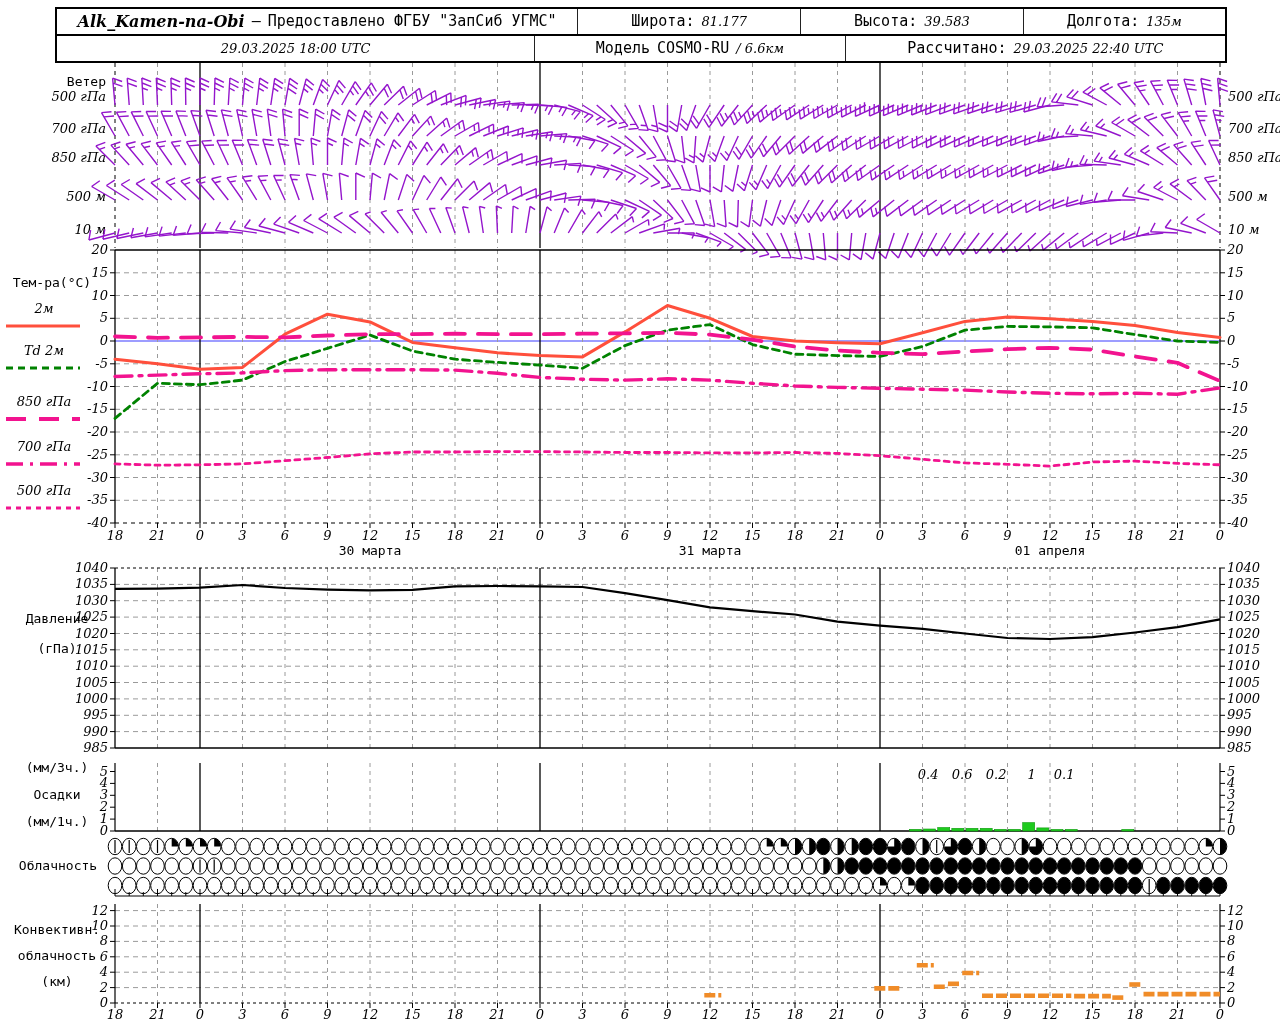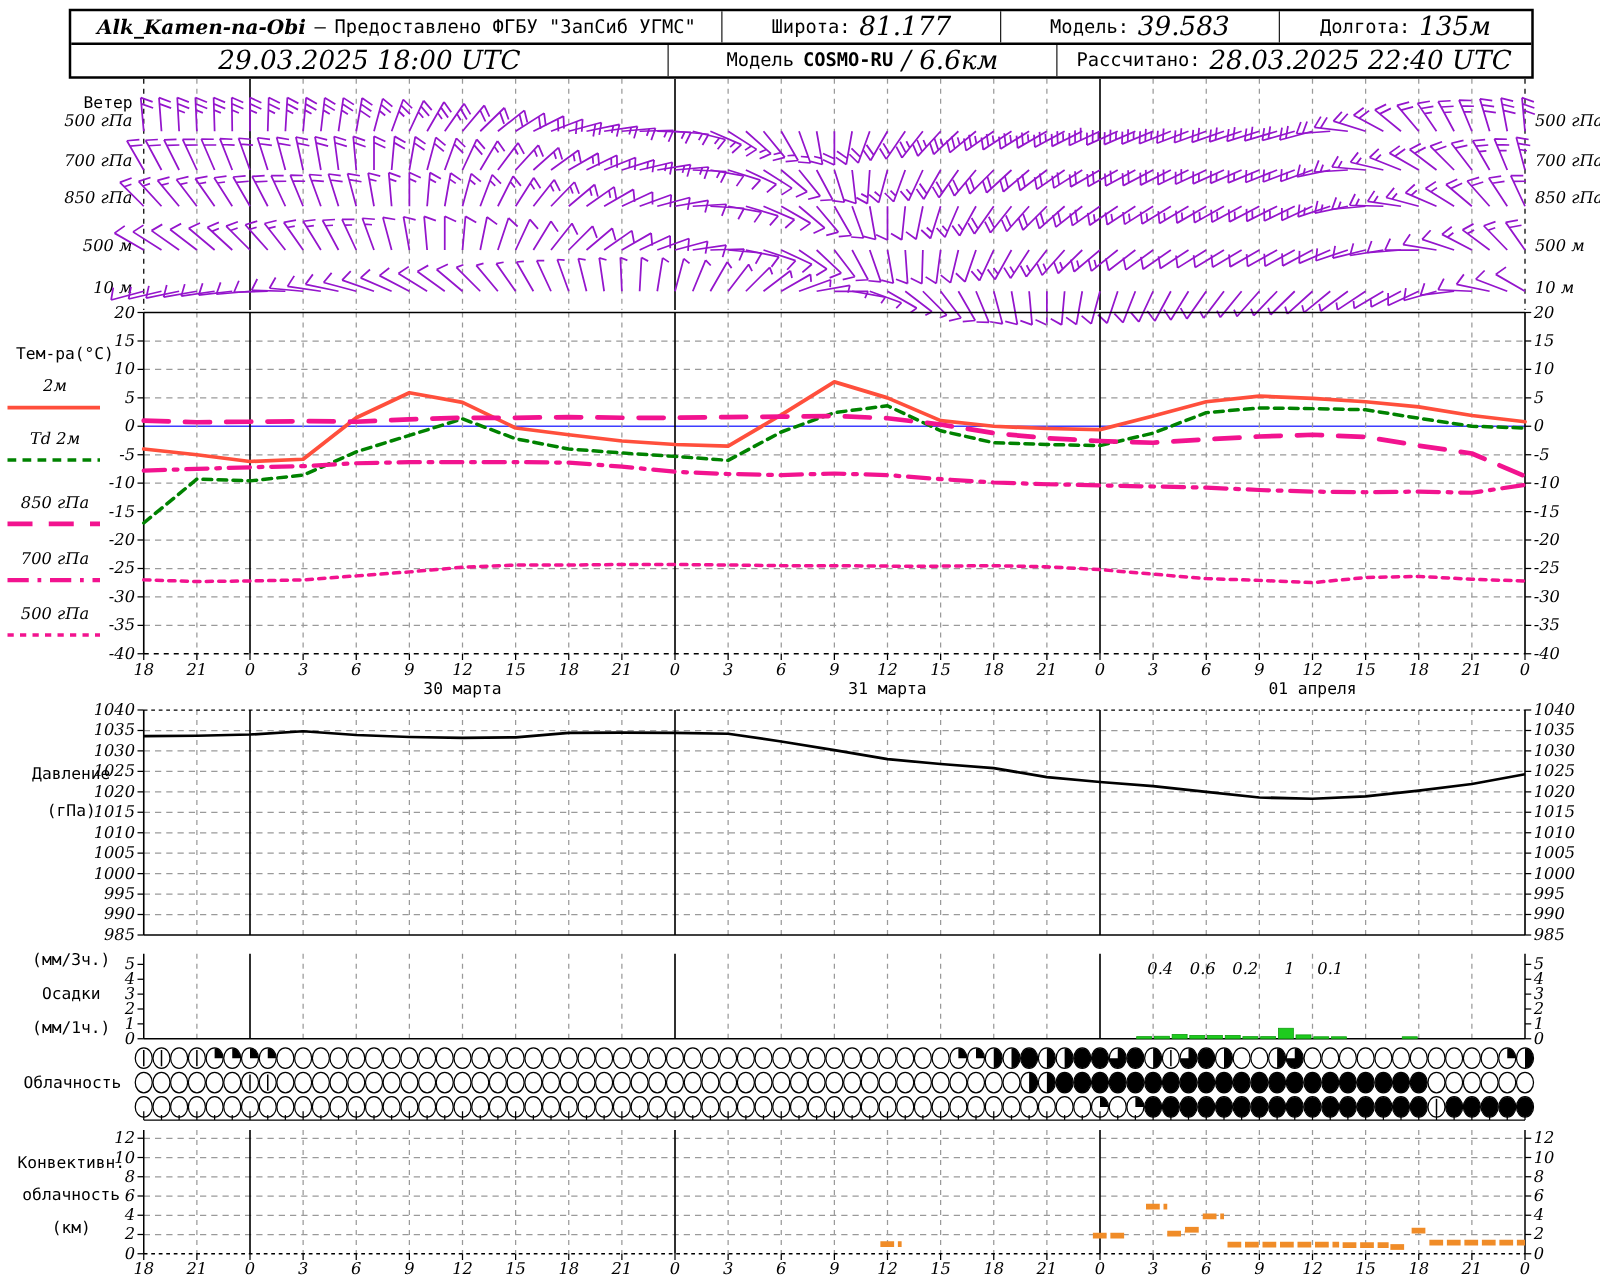--- a/index.html
+++ b/index.html
@@ -6,22 +6,22 @@
   .page{position:relative;width:1280px;height:1024px;background:#fff;overflow:hidden;
         font-family:"DejaVu Sans Mono",monospace;}
   .hdr{position:absolute;left:55px;top:7px;width:1168px;border:2px solid #000;background:#fff;
        font-size:15px;color:#000;}
   .hrow{display:flex;align-items:stretch;height:25px;line-height:25px;}
   .hrow+.hrow{border-top:2px solid #000;}
   .hcell{padding:0 8px;text-align:center;white-space:nowrap;overflow:hidden;display:flex;
          align-items:center;justify-content:center;gap:7px;}
   .hcell+.hcell{border-left:1px solid #222;}
   .st{font-family:"DejaVu Serif",serif;font-style:italic;font-weight:700;font-size:16px;}
-  .v{font-family:"DejaVu Serif",serif;font-style:italic;font-size:21px;}
-  .b{font-weight:700;}
+  .v{font-family:"DejaVu Serif",serif;font-style:italic;font-size:13px;}
+  .b{font-weight:400;}
   svg{position:absolute;left:0;top:0;}
   text{fill:#000;}
   .lbl{font:13px "DejaVu Sans Mono",monospace;}
   .num{font:italic 13px "DejaVu Serif",serif;}
 </style>
 </head>
 <body>
 
 <div class="page">
   <svg id="meteogram" width="1280" height="1024" viewBox="0 0 1280 1024">
@@ -1317,36 +1317,36 @@
       <div class="hcell" style="flex:2.45">
         <span class="st">Alk_Kamen-na-Obi</span>
         <span>–</span>
         <span>Предоставлено ФГБУ "ЗапСиб УГМС"</span>
       </div>
       <div class="hcell" style="flex:1">
         <span>Широта:</span>
         <span class="v">81.177</span>
       </div>
       <div class="hcell" style="flex:1">
-        <span>Модель:</span>
+        <span>Высота:</span>
         <span class="v">39.583</span>
       </div>
       <div class="hcell" style="flex:0.9">
         <span>Долгота:</span>
         <span class="v">135м</span>
       </div>
     </div>
     <div class="hrow">
       <div class="hcell" style="flex:1.65">
         <span class="v">29.03.2025 18:00 UTC</span>
       </div>
       <div class="hcell" style="flex:1.05">
         <span>Модель</span>
         <span class="b">COSMO-RU</span>
         <span class="v">/ 6.6км</span>
       </div>
       <div class="hcell" style="flex:1.3">
         <span>Рассчитано:</span>
-        <span class="v">28.03.2025 22:40 UTC</span>
+        <span class="v">29.03.2025 22:40 UTC</span>
       </div>
     </div>
   </div>
 </div>
 
 </body></html>

